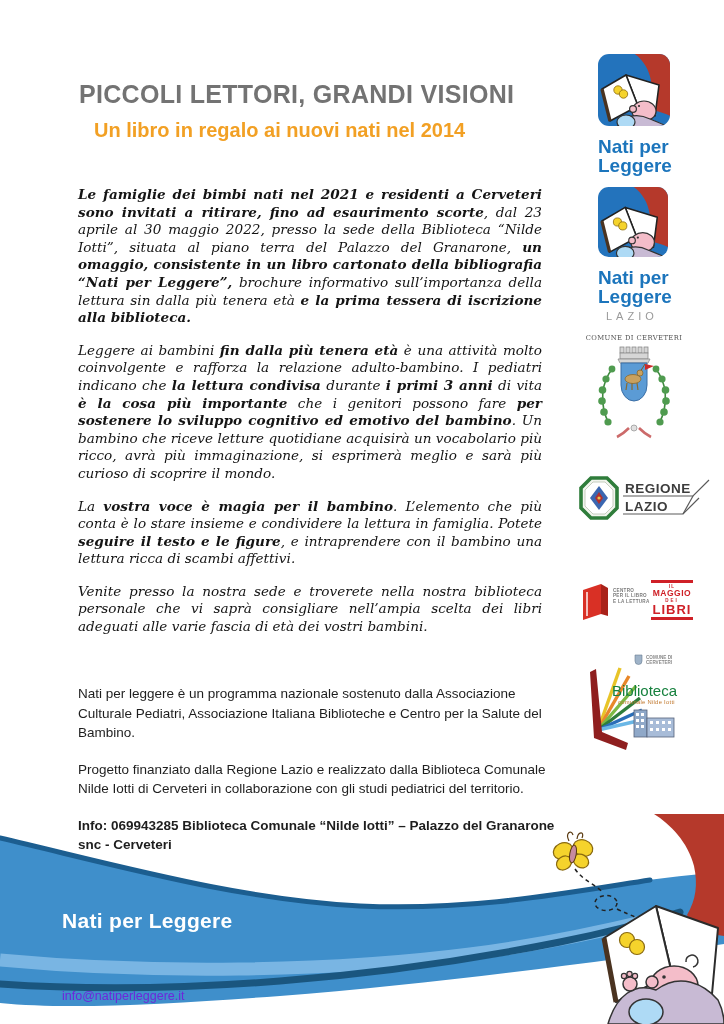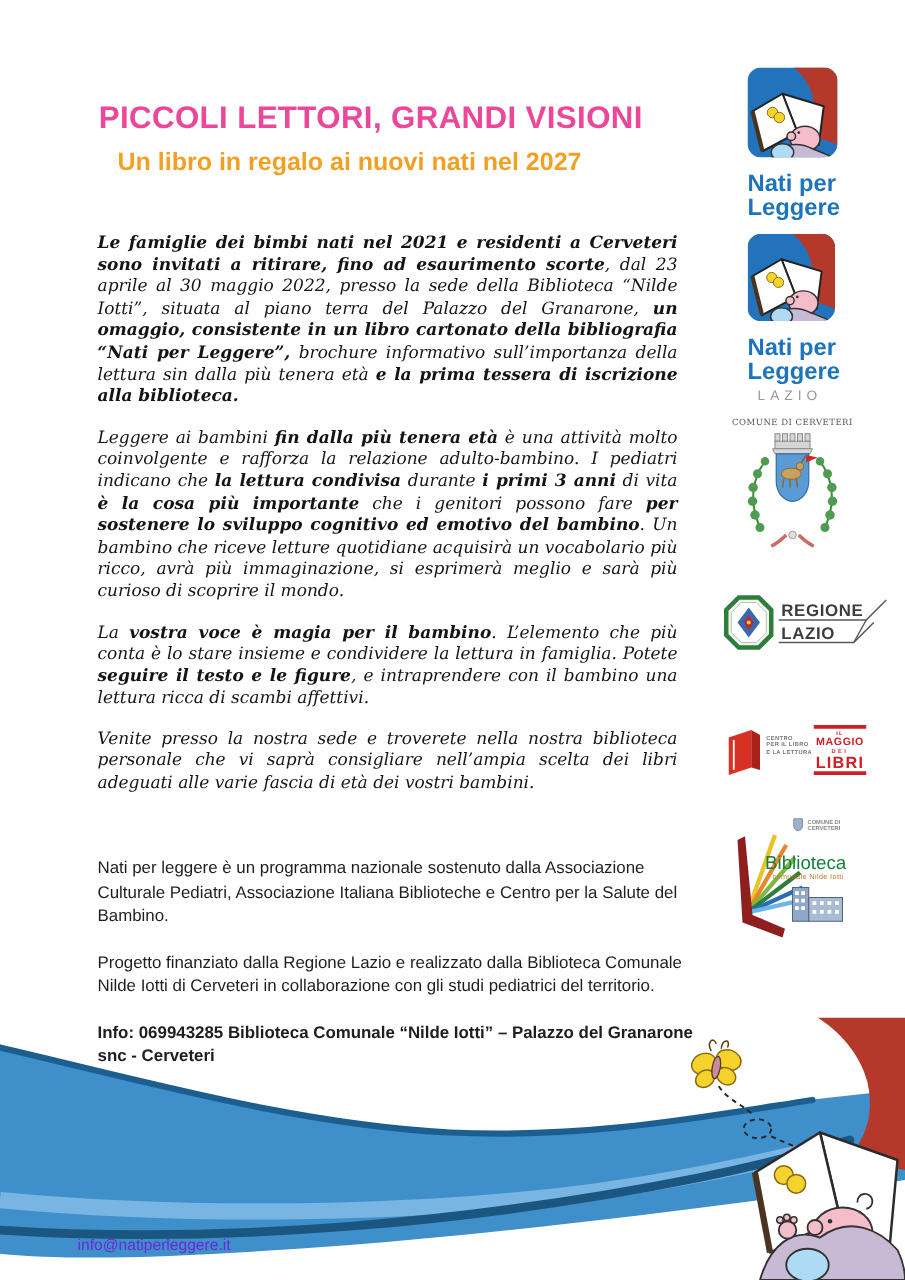--- a/index.html
+++ b/index.html
@@ -3,21 +3,21 @@
 <meta charset="utf-8">
 <style>
   html,body { margin:0; padding:0; background:#ffffff; }
   .page {
     position:relative; width:724px; height:1024px; background:#ffffff;
     overflow:hidden; font-family:"Liberation Sans", sans-serif;
   }
   
   .title {
     position:absolute; left:79px; top:80px;
-    font-size:25px; font-weight:bold; color:#ec4899; letter-spacing:0.3px;
+    font-size:25px; font-weight:bold; color:#737373; letter-spacing:0.3px;
   }
   .subtitle {
     position:absolute; left:94px; top:119px;
     font-size:20px; font-weight:bold; color:#f2a024;
   }
   
   .serif-copy {
     position:absolute; left:78px; top:186px; width:464px;
     font-family:"DejaVu Serif", serif; font-size:13.6px; line-height:17.6px;
     text-align:justify; color:#141414;font-style:italic;
@@ -88,21 +88,21 @@
           <circle cx="35" cy="55" r="3.4" fill="#f4bdc9" stroke="#333333" stroke-width="1.2"></circle>
           <circle cx="41" cy="52" r="1.1" fill="#333333"></circle>
           <path d="M18,76 C23,62 38,58 52,65 C62,69 70,72 76,76 Z" fill="#c8bad4" stroke="#333333" stroke-width="1.2"></path>
           <ellipse cx="28" cy="68" rx="9" ry="7" fill="#aedaf5" stroke="#333333" stroke-width="1.2"></ellipse>
         </g>
       </symbol>
     </defs>
   </svg>
 
   <div class="title">PICCOLI LETTORI, GRANDI VISIONI</div>
-  <div class="subtitle">Un libro in regalo ai nuovi nati nel 2027</div>
+  <div class="subtitle">Un libro in regalo ai nuovi nati nel 2014</div>
 
   <div class="serif-copy">
     <p><span class="b">Le famiglie dei bimbi nati nel 2021 e residenti a Cerveteri sono invitati a ritirare, fino ad esaurimento scorte</span><span>, dal 23 aprile al 30 maggio 2022, presso la sede della Biblioteca “Nilde Iotti”, situata al piano terra del Palazzo del Granarone, </span><span class="b">un omaggio, consistente in un libro cartonato della bibliografia “Nati per Leggere”,</span><span> brochure informativo sull’importanza della lettura sin dalla più tenera età </span><span class="b">e la prima tessera di iscrizione alla biblioteca.</span></p>
     <p><span>Leggere ai bambini </span><span class="b">fin dalla più tenera età</span><span> è una attività molto coinvolgente e rafforza la relazione adulto-bambino. I pediatri indicano che </span><span class="b">la lettura condivisa</span><span> durante </span><span class="b">i primi 3 anni</span><span> di vita </span><span class="b">è la cosa più importante</span><span> che i genitori possono fare </span><span class="b">per sostenere lo sviluppo cognitivo ed emotivo del bambino</span><span>. Un bambino che riceve letture quotidiane acquisirà un vocabolario più ricco, avrà più immaginazione, si esprimerà meglio e sarà più curioso di scoprire il mondo.</span></p>
     <p><span>La </span><span class="b">vostra voce è magia per il bambino</span><span>. L’elemento che più conta è lo stare insieme e condividere la lettura in famiglia. Potete </span><span class="b">seguire il testo e le figure</span><span>, e intraprendere con il bambino una lettura ricca di scambi affettivi.</span></p>
     <p><span>Venite presso la nostra sede e troverete nella nostra biblioteca personale che vi saprà consigliare nell’ampia scelta dei libri adeguati alle varie fascia di età dei vostri bambini.</span></p>
   </div>
 
   <div class="notes">
     <p>Nati per leggere è un programma nazionale sostenuto dalla Associazione Culturale Pediatri, Associazione Italiana Biblioteche e Centro per la Salute del Bambino.</p>
@@ -260,20 +260,21 @@
     </svg>
   </div>
 
   <svg class="footer-wave" width="724" height="210" viewBox="0 0 724 210">
     <path d="M0,24 C120,52 240,86 360,92 C480,98 580,70 724,58 L724,130 C600,148 430,170 280,182 C170,190 70,196 0,189 Z" fill="#3f8fcb"></path>
     <path d="M0,146 C150,160 330,158 470,140 C540,131 600,118 650,106" stroke="#7fb9e6" stroke-width="13" fill="none" opacity="0.9"></path>
     <path d="M0,170 C180,182 380,164 560,128 C600,120 640,110 680,98" stroke="#1a567f" stroke-width="7" fill="none" stroke-linecap="round"></path>
     <path d="M0,24 C120,52 240,86 360,92 C470,97 560,80 650,66" stroke="#1c5e90" stroke-width="5" fill="none" stroke-linecap="round"></path>
   </svg>
 
+  <div class="footer-brand">Nati per Leggere</div>
   <div class="footer-email">info@natiperleggere.it</div>
 
   <svg class="butterfly-svg" width="115" height="100" viewBox="0 0 115 100">
     <g stroke="#222222" stroke-width="1.5" fill="none" stroke-dasharray="4,3.5">
       <path d="M30,46 C38,58 52,62 58,70"></path>
       <ellipse cx="61" cy="80" rx="11" ry="7.5"></ellipse>
       <path d="M72,86 C80,90 86,92 92,95"></path>
     </g>
     <g>
       <path d="M24,18 C20,10 26,6 28,12 M32,16 C33,8 40,8 37,15" stroke="#5a3a10" stroke-width="1.2" fill="none"></path>

